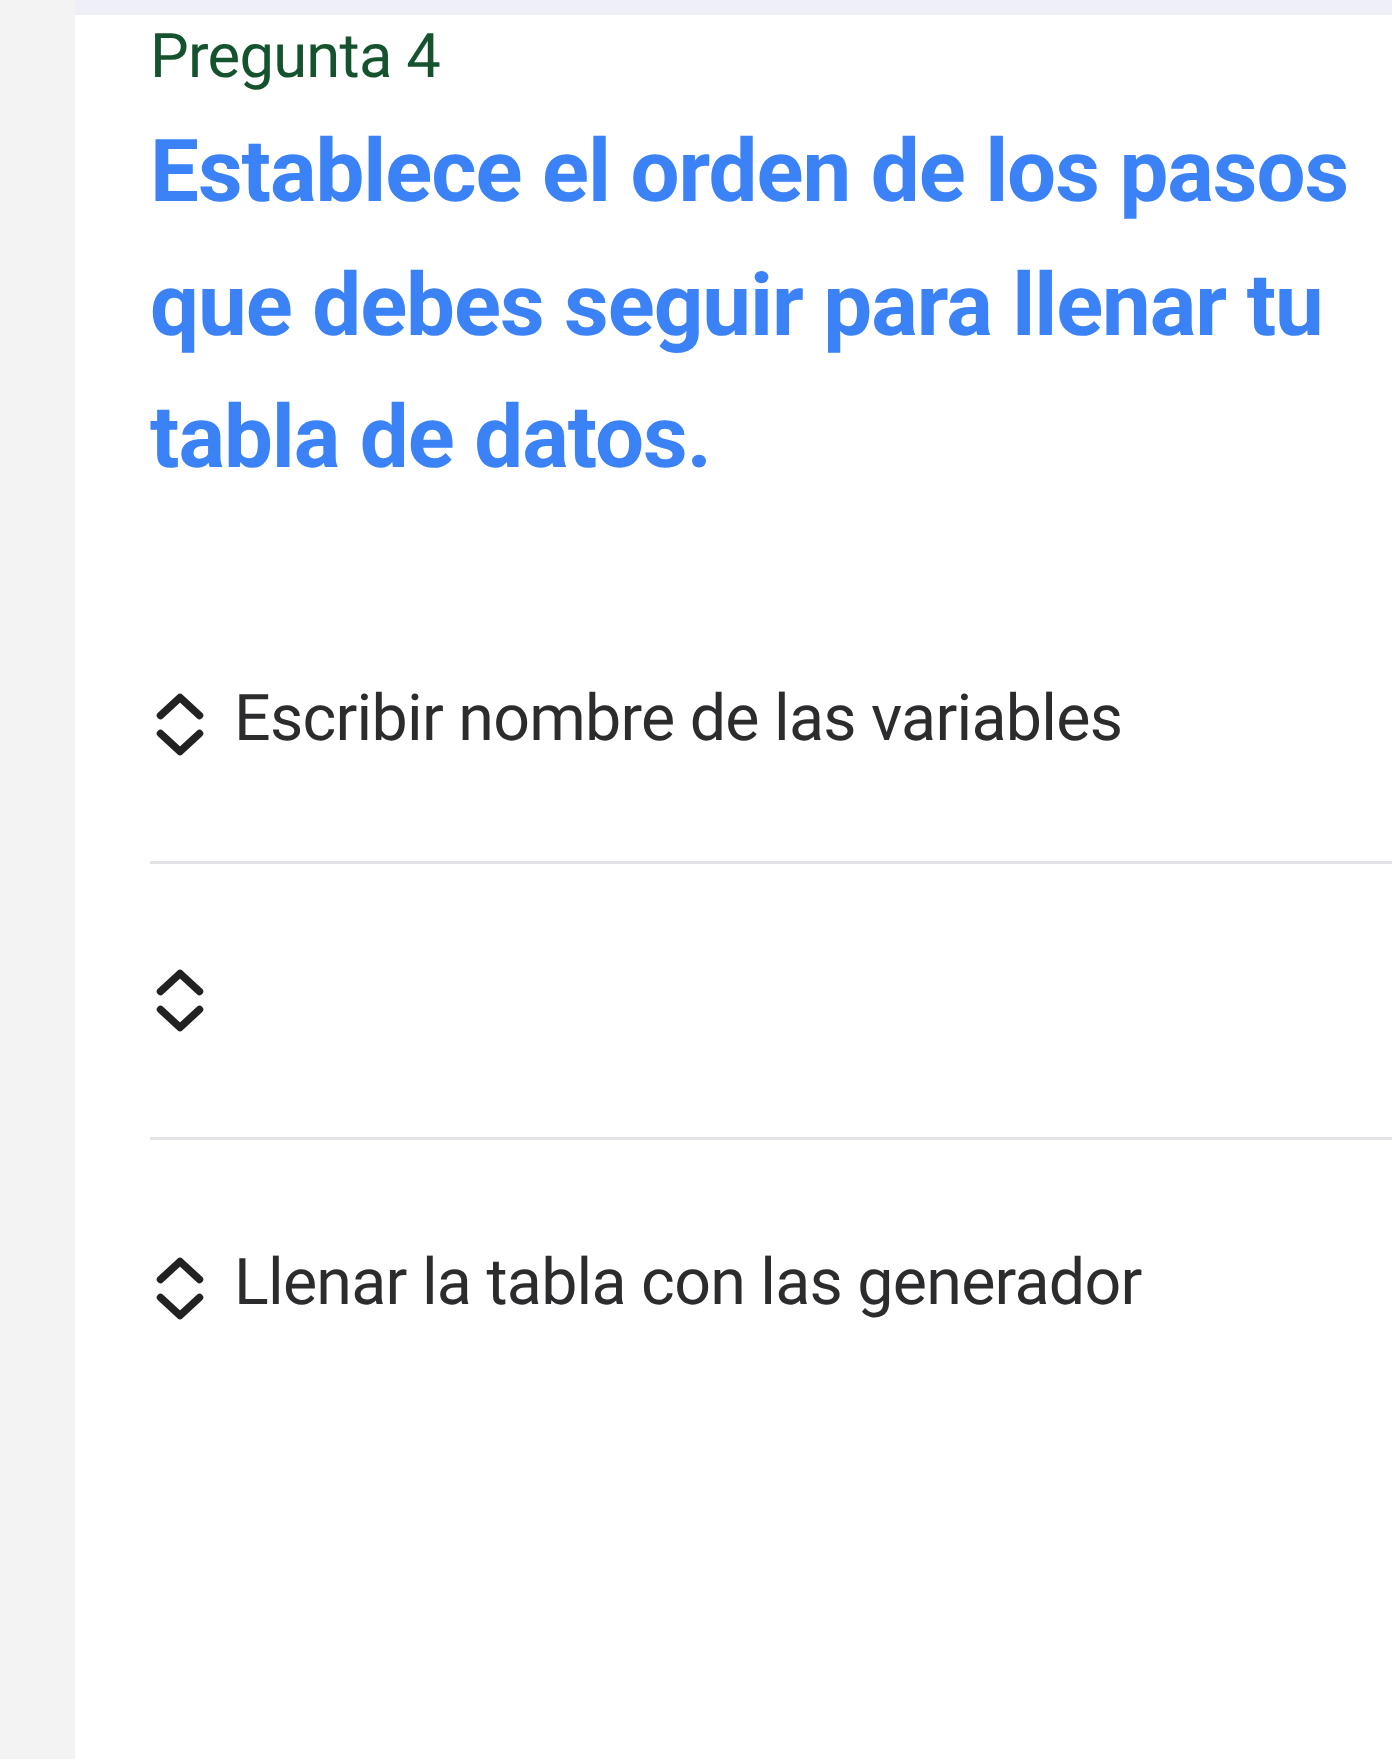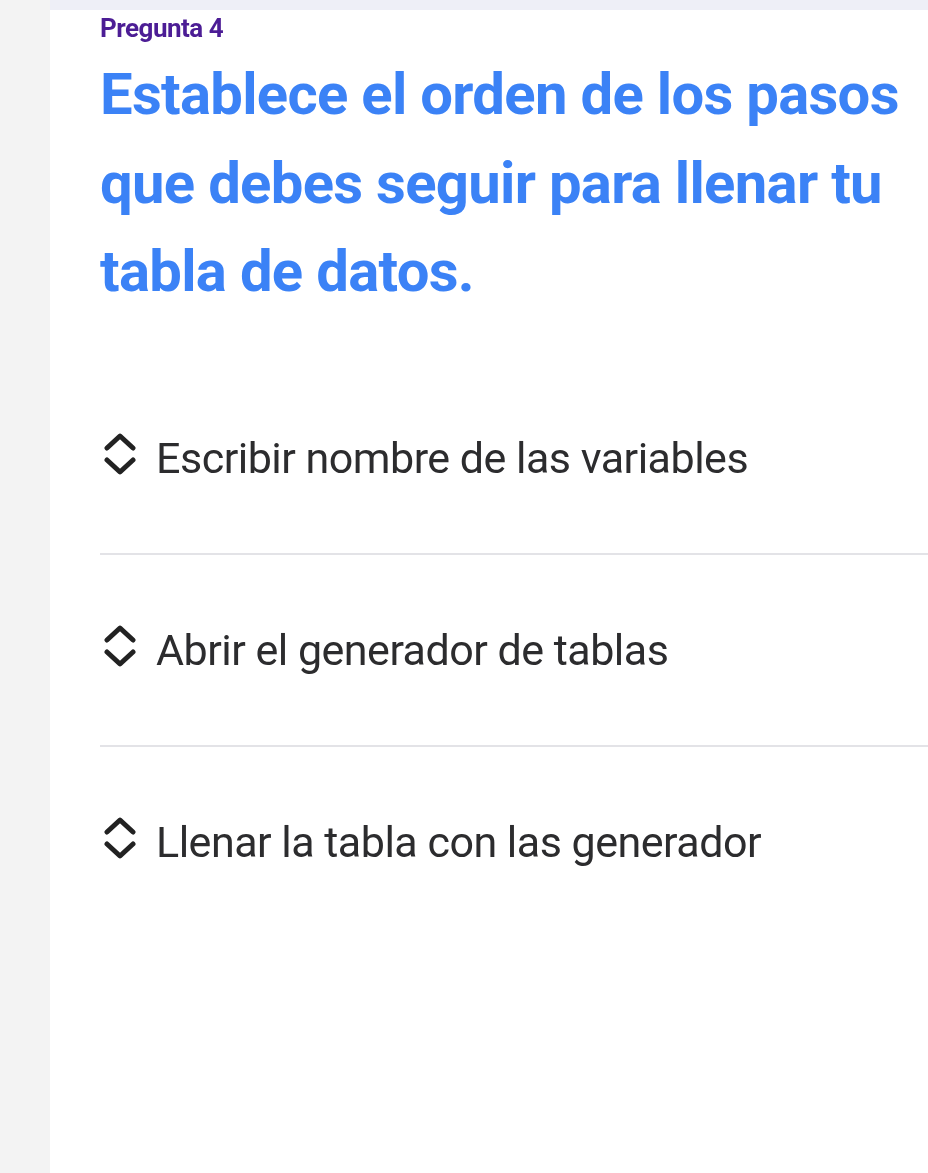--- a/index.html
+++ b/index.html
@@ -26,42 +26,42 @@
     }
     .top-strip {
       height: 10px;
       background: #eeeff7;
       width: 100%;
     }
     .question-wrap {
       padding-left: 50px;
     }
     .question-label {
-      color: #4c1d95;
-      font-size: 26px;
-      font-weight: 700;
+      color: #14532d;
+      font-size: 41px;
+      font-weight: 400;
       letter-spacing: -0.5px;
       padding-top: 0px;
       line-height: 1.4;
     }
     .question-title {
       color: #3b82f6;
       font-size: 58px;
       font-weight: 700;
       line-height: 1.52;
       letter-spacing: -0.7px;
       margin-top: 4px;
     }
     .order-list {
       margin-top: 108px;
       padding-left: 50px;
     }
     .order-item {
       display: flex;
-      align-items: flex-start;
+      align-items: flex-end;
       padding: 70px 15px 70px 0;
       border-bottom: 2px solid #e3e3e7;
       cursor: grab;
     }
     .order-item:first-child {
       padding-top: 10px;
     }
     .order-item:last-child {
       border-bottom: none;
       padding-bottom: 10px;
@@ -108,21 +108,20 @@
         </span>
         <span class="item-text">Escribir nombre de las variables</span>
       </div>
       <div class="order-item">
         <span class="sort-handle">
           <svg width="34" height="42" viewBox="0 0 34 42">
             <path d="M4 15 L17 3 L30 15" fill="none" stroke="#222" stroke-width="5" stroke-linecap="round" stroke-linejoin="round"></path>
             <path d="M4 27 L17 39 L30 27" fill="none" stroke="#222" stroke-width="5" stroke-linecap="round" stroke-linejoin="round"></path>
           </svg>
         </span>
-        <span class="item-text">Abrir el generador de tablas</span>
       </div>
       <div class="order-item">
         <span class="sort-handle">
           <svg width="34" height="42" viewBox="0 0 34 42">
             <path d="M4 15 L17 3 L30 15" fill="none" stroke="#222" stroke-width="5" stroke-linecap="round" stroke-linejoin="round"></path>
             <path d="M4 27 L17 39 L30 27" fill="none" stroke="#222" stroke-width="5" stroke-linecap="round" stroke-linejoin="round"></path>
           </svg>
         </span>
         <span class="item-text">Llenar la tabla con las generador</span>
       </div>

